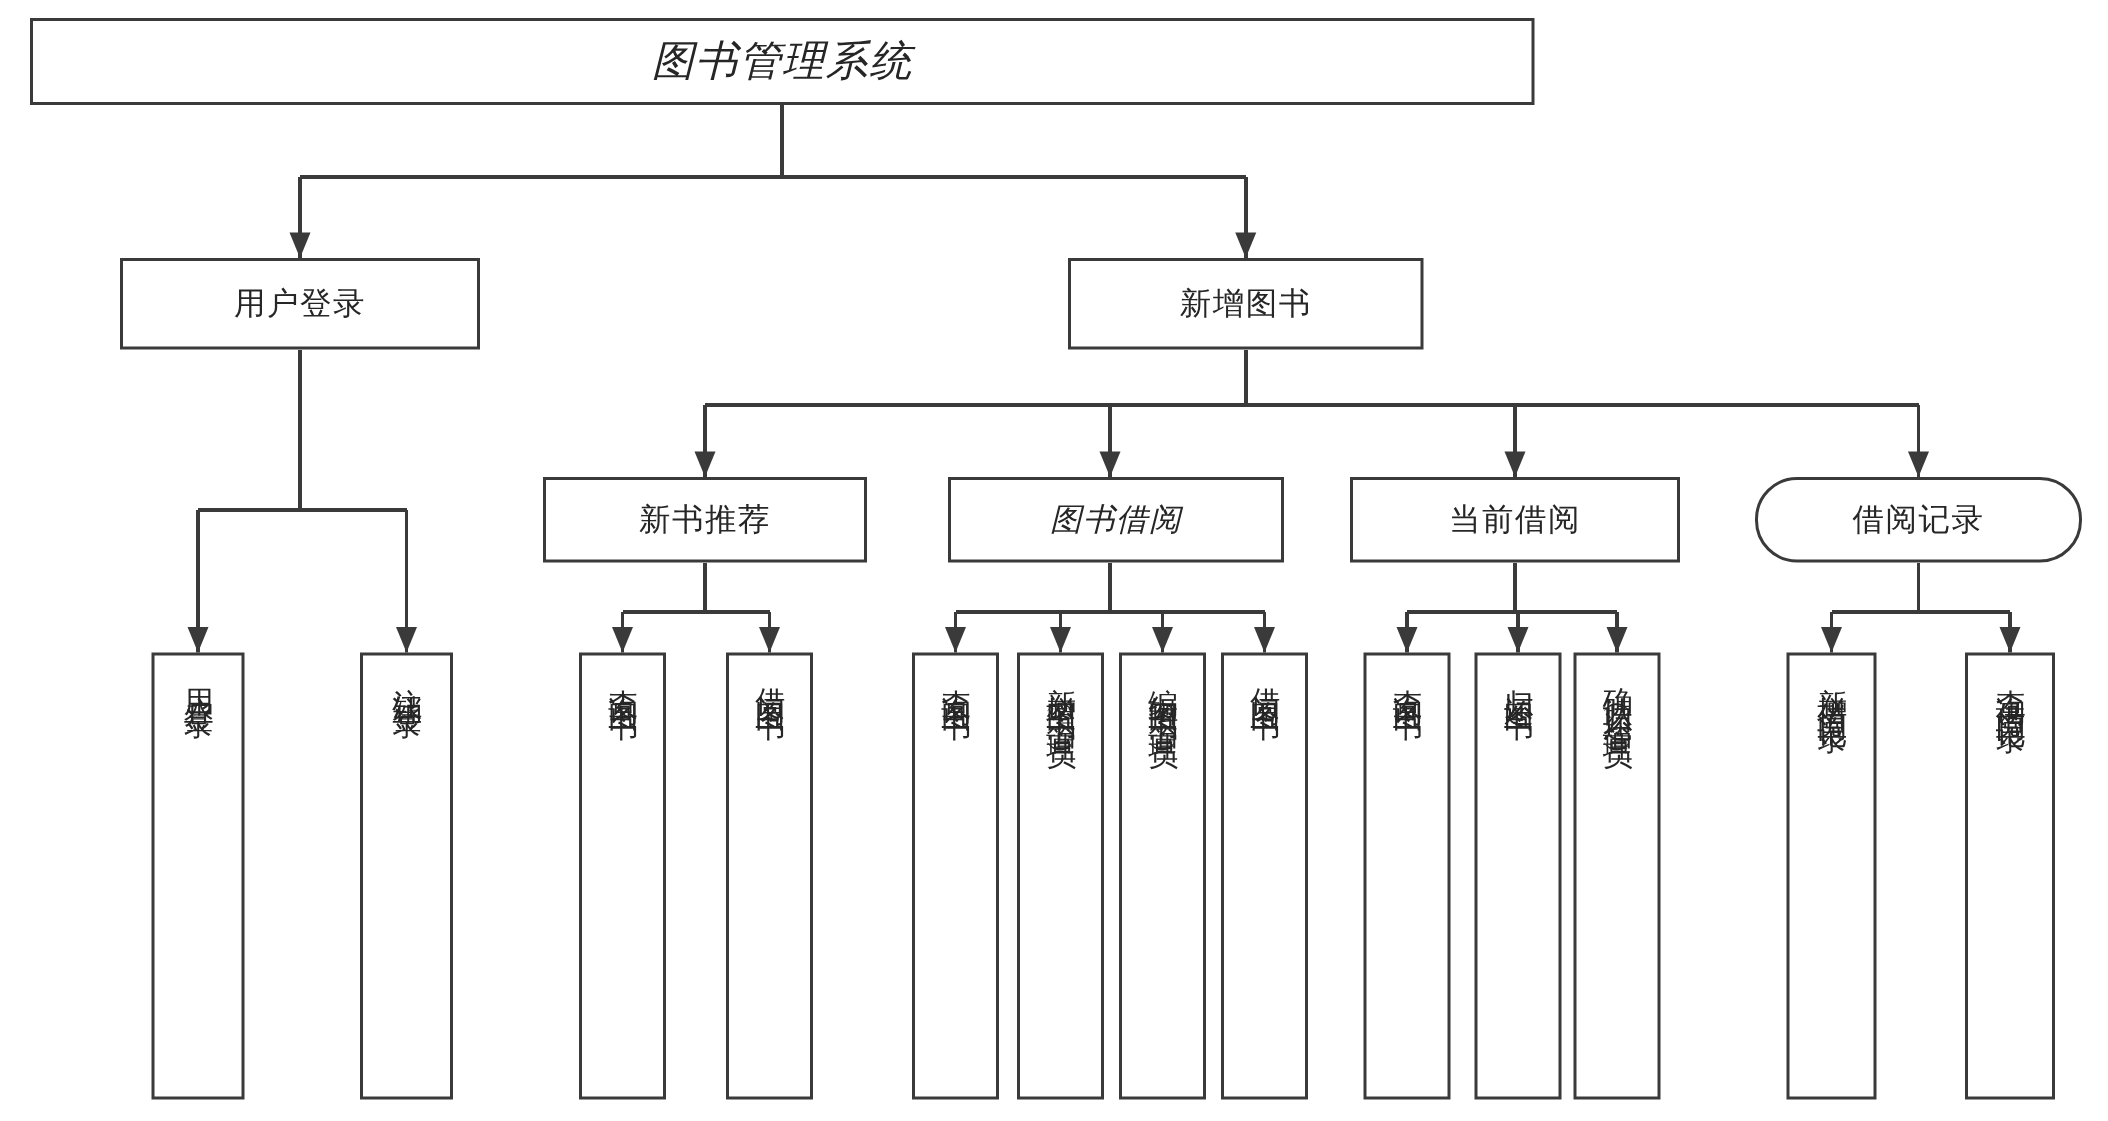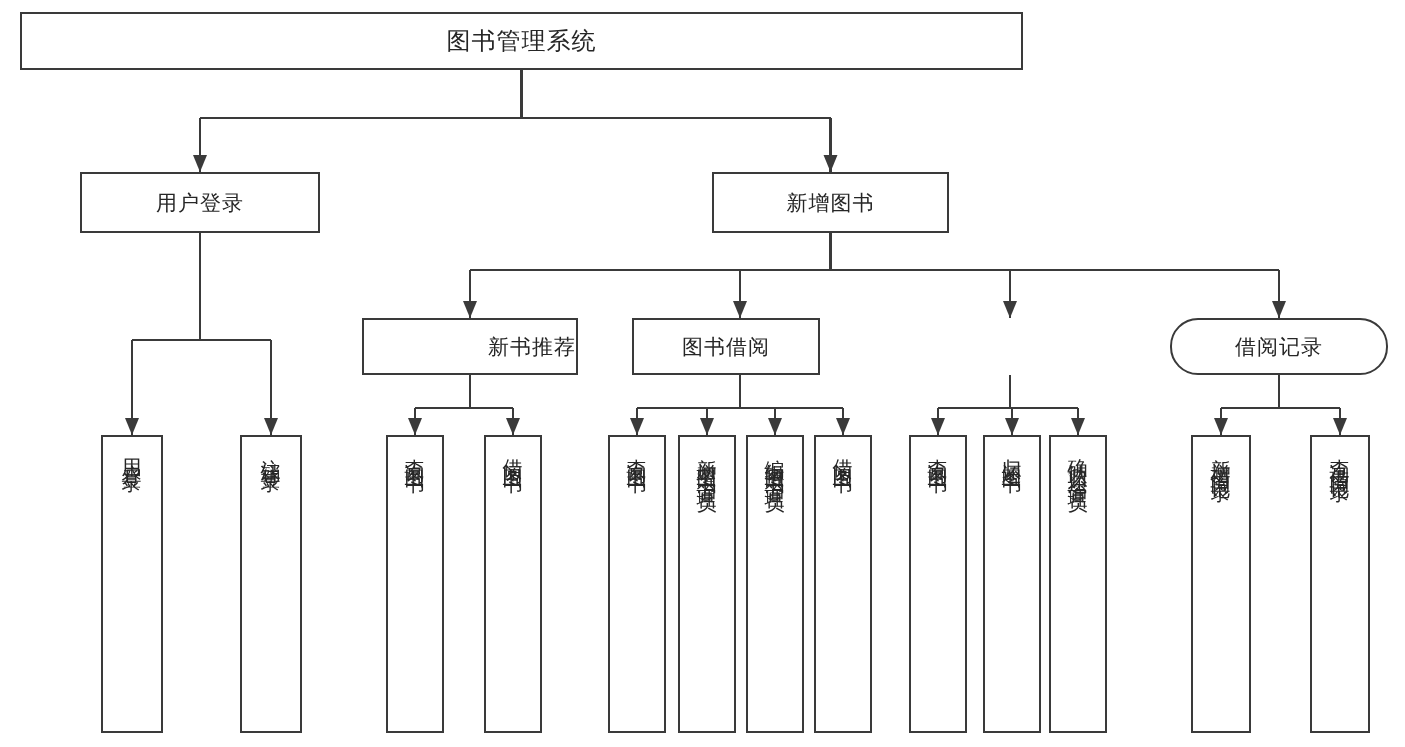--- a/index.html
+++ b/index.html
@@ -36,21 +36,22 @@
     justify-content: center;
     color: #262626;
     z-index: 2;
   }
   .node.h {
     font-size: 21px;
     letter-spacing: 1px;
     line-height: 1.1;
   }
   .node.root {
-    font-size: 24px;
+    font-size: 28px;
+    font-style: italic;
   }
   
   .node.v {
     font-size: 20px;
     padding: 6px 0;
     align-items: flex-start;
   }
   .node.v .vtext {
     writing-mode: vertical-rl;
     text-orientation: upright;
@@ -134,25 +135,28 @@
       <span>图书管理系统</span>
     </div>
 
   <div class="node h" style="left: 80px; top: 172px; width: 240px; height: 61px;">
       <span>用户登录</span>
     </div>
   <div class="node h" style="left: 712px; top: 172px; width: 237px; height: 61px;">
       <span>新增图书</span>
     </div>
 
-  <div class="node h" style="left: 362px; top: 318px; width: 216px; height: 57px; justify-content: flex-end;">
+  <div class="node h" style="left: 362px; top: 318px; width: 216px; height: 57px;">
       <span>新书推荐</span>
     </div>
-  <div class="node h" style="left: 632px; top: 318px; width: 188px; height: 57px;">
+  <div class="node h" style="left: 632px; top: 318px; width: 224px; height: 57px; font-style: italic;">
       <span>图书借阅</span>
+    </div>
+  <div class="node h" style="left: 900px; top: 318px; width: 220px; height: 57px;">
+      <span>当前借阅</span>
     </div>
   <div class="node h" style="left: 1170px; top: 318px; width: 218px; height: 57px; border-radius: 28px;">
       <span>借阅记录</span>
     </div>
 
   <div class="node v" style="left: 101px; top: 435px; width: 62px; height: 298px;">
       <span class="vtext">用户登录</span>
     </div>
   <div class="node v" style="left: 240px; top: 435px; width: 62px; height: 298px;">
       <span class="vtext">注销登录</span>

